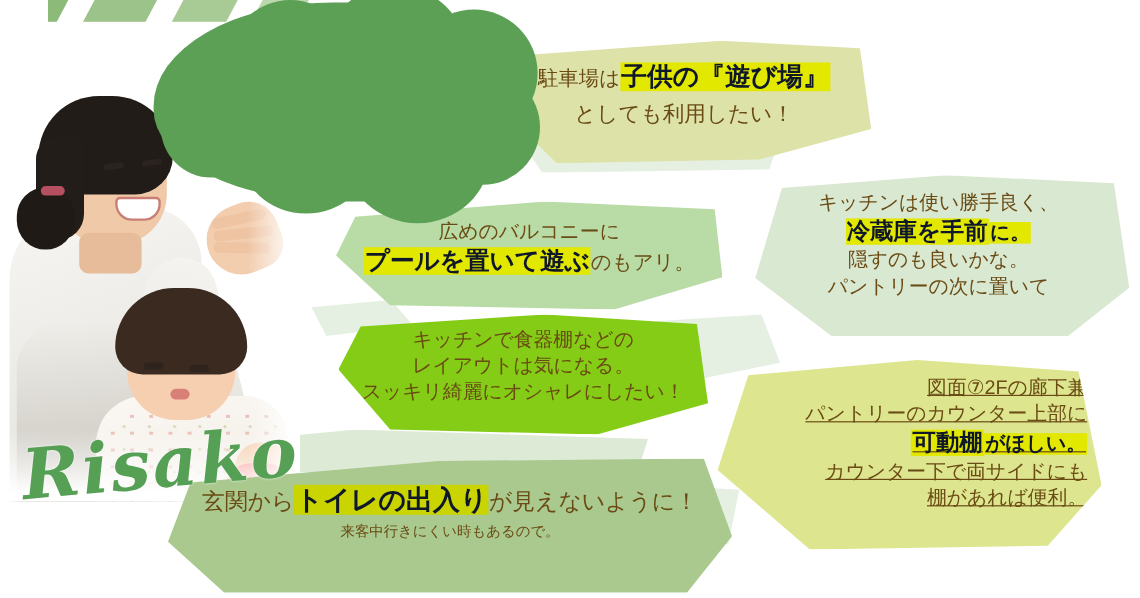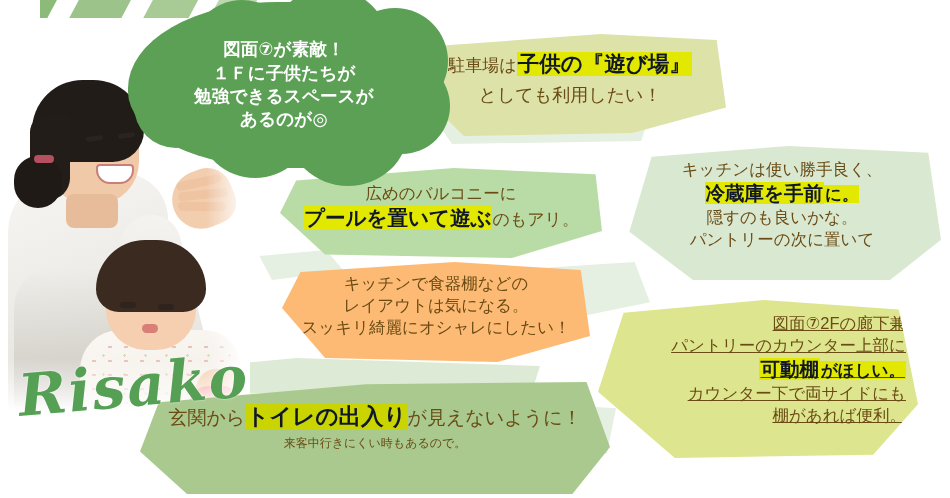--- a/index.html
+++ b/index.html
@@ -241,21 +241,21 @@
     padding:14px 12px 0 12px;
     text-align:center;
     font-size:16.5px;
   }
   .b-balcony .l2{font-size:17px;}
   .b-balcony .em{font-size:20.5px;}
 
   
   .b-layout{
     left:282px; top:262px; width:308px; height:100px;
-    background:#fdba74;
+    background:#84cc16;
     clip-path:polygon(6% 10%, 56% 0%, 97% 8%, 100% 74%, 70% 100%, 14% 96%, 0% 46%);
     padding:10px 10px 0 10px;
     text-align:center;
     font-size:16.5px;
   }
 
   
   .b-shelf{
     left:598px; top:300px; width:320px; height:158px;
     background:#dde68f;
@@ -362,26 +362,20 @@
 
   <div class="bubble cloud">
     <span class="bump b1"></span>
     <span class="bump b2"></span>
     <span class="bump b3"></span>
     <span class="bump b4"></span>
     <span class="bump b5"></span>
     <span class="bump b6"></span>
     <span class="bump b7"></span>
     <span class="bump b8"></span>
-    <div class="txt">
-      <div class="line">図面⑦が素敵！</div>
-      <div class="line">１Ｆに子供たちが</div>
-      <div class="line">勉強できるスペースが</div>
-      <div class="line">あるのが◎</div>
-    </div>
   </div>
 
   <div class="bubble poly b-parking">
     <div class="txt">
       <div class="line l1"><span>駐車場は</span><span class="hl em">子供の『遊び場』</span></div>
       <div class="line l2">としても利用したい！</div>
     </div>
   </div>
 
   <div class="bubble poly b-balcony">

